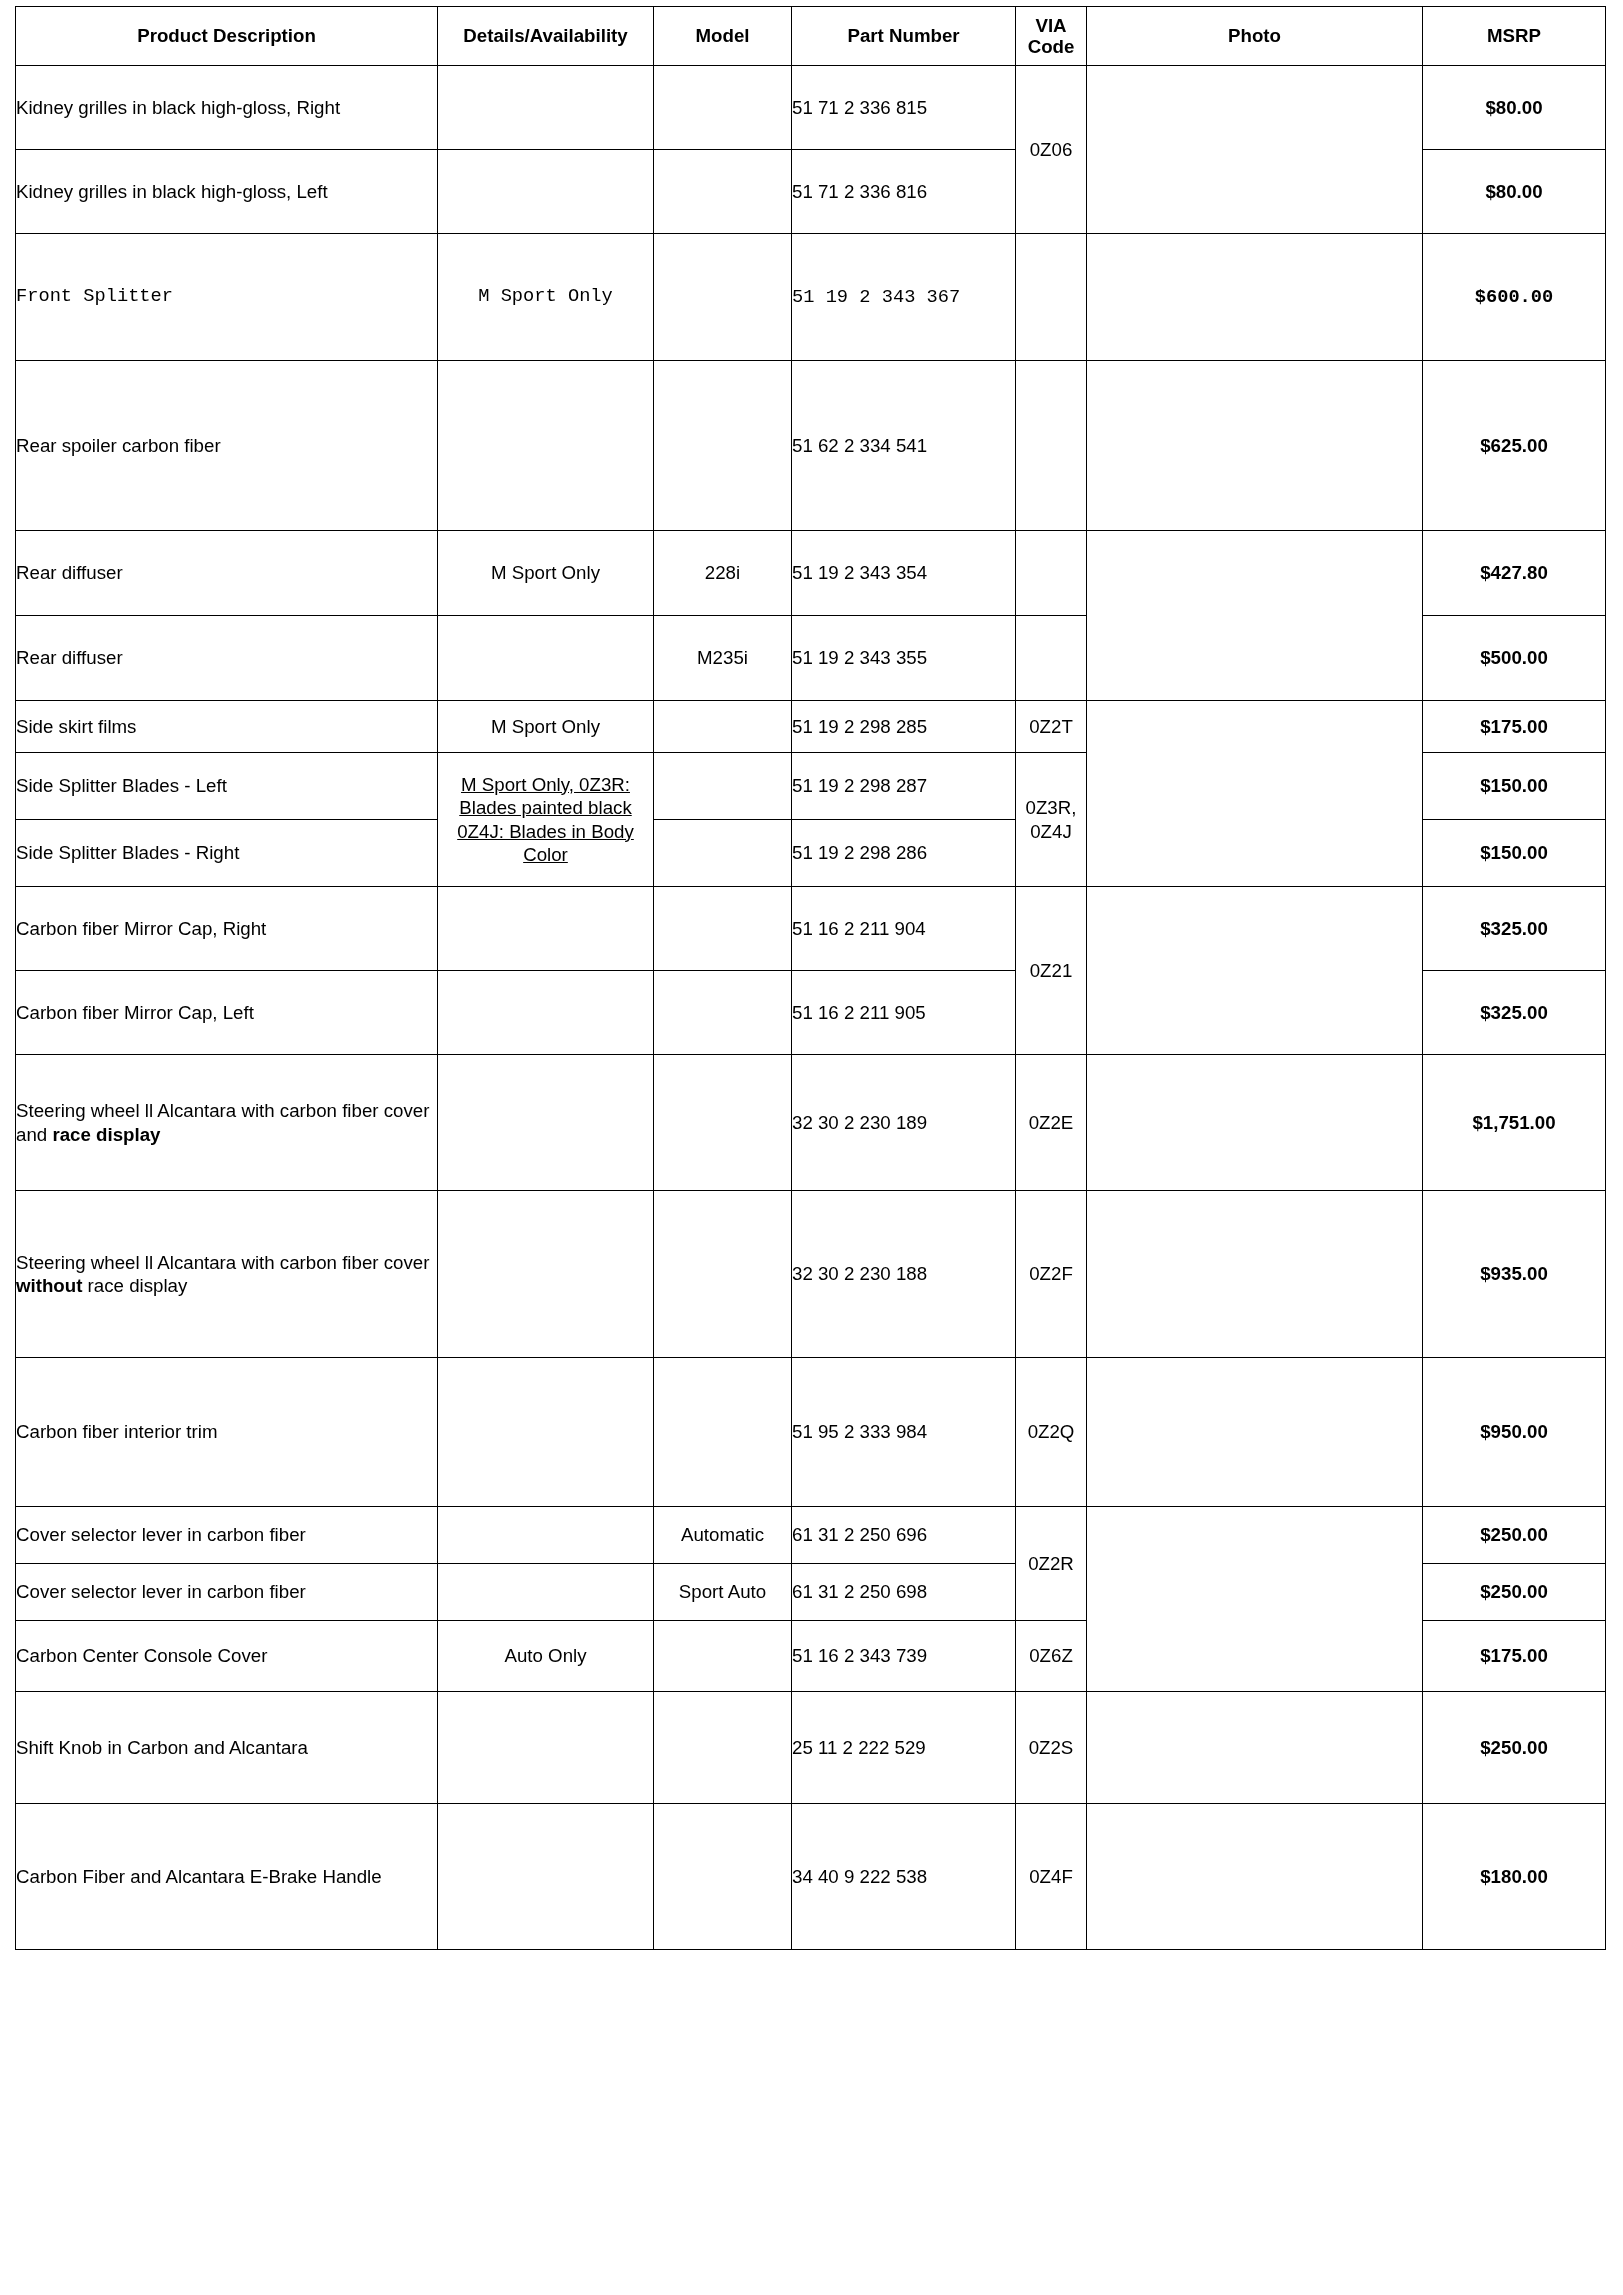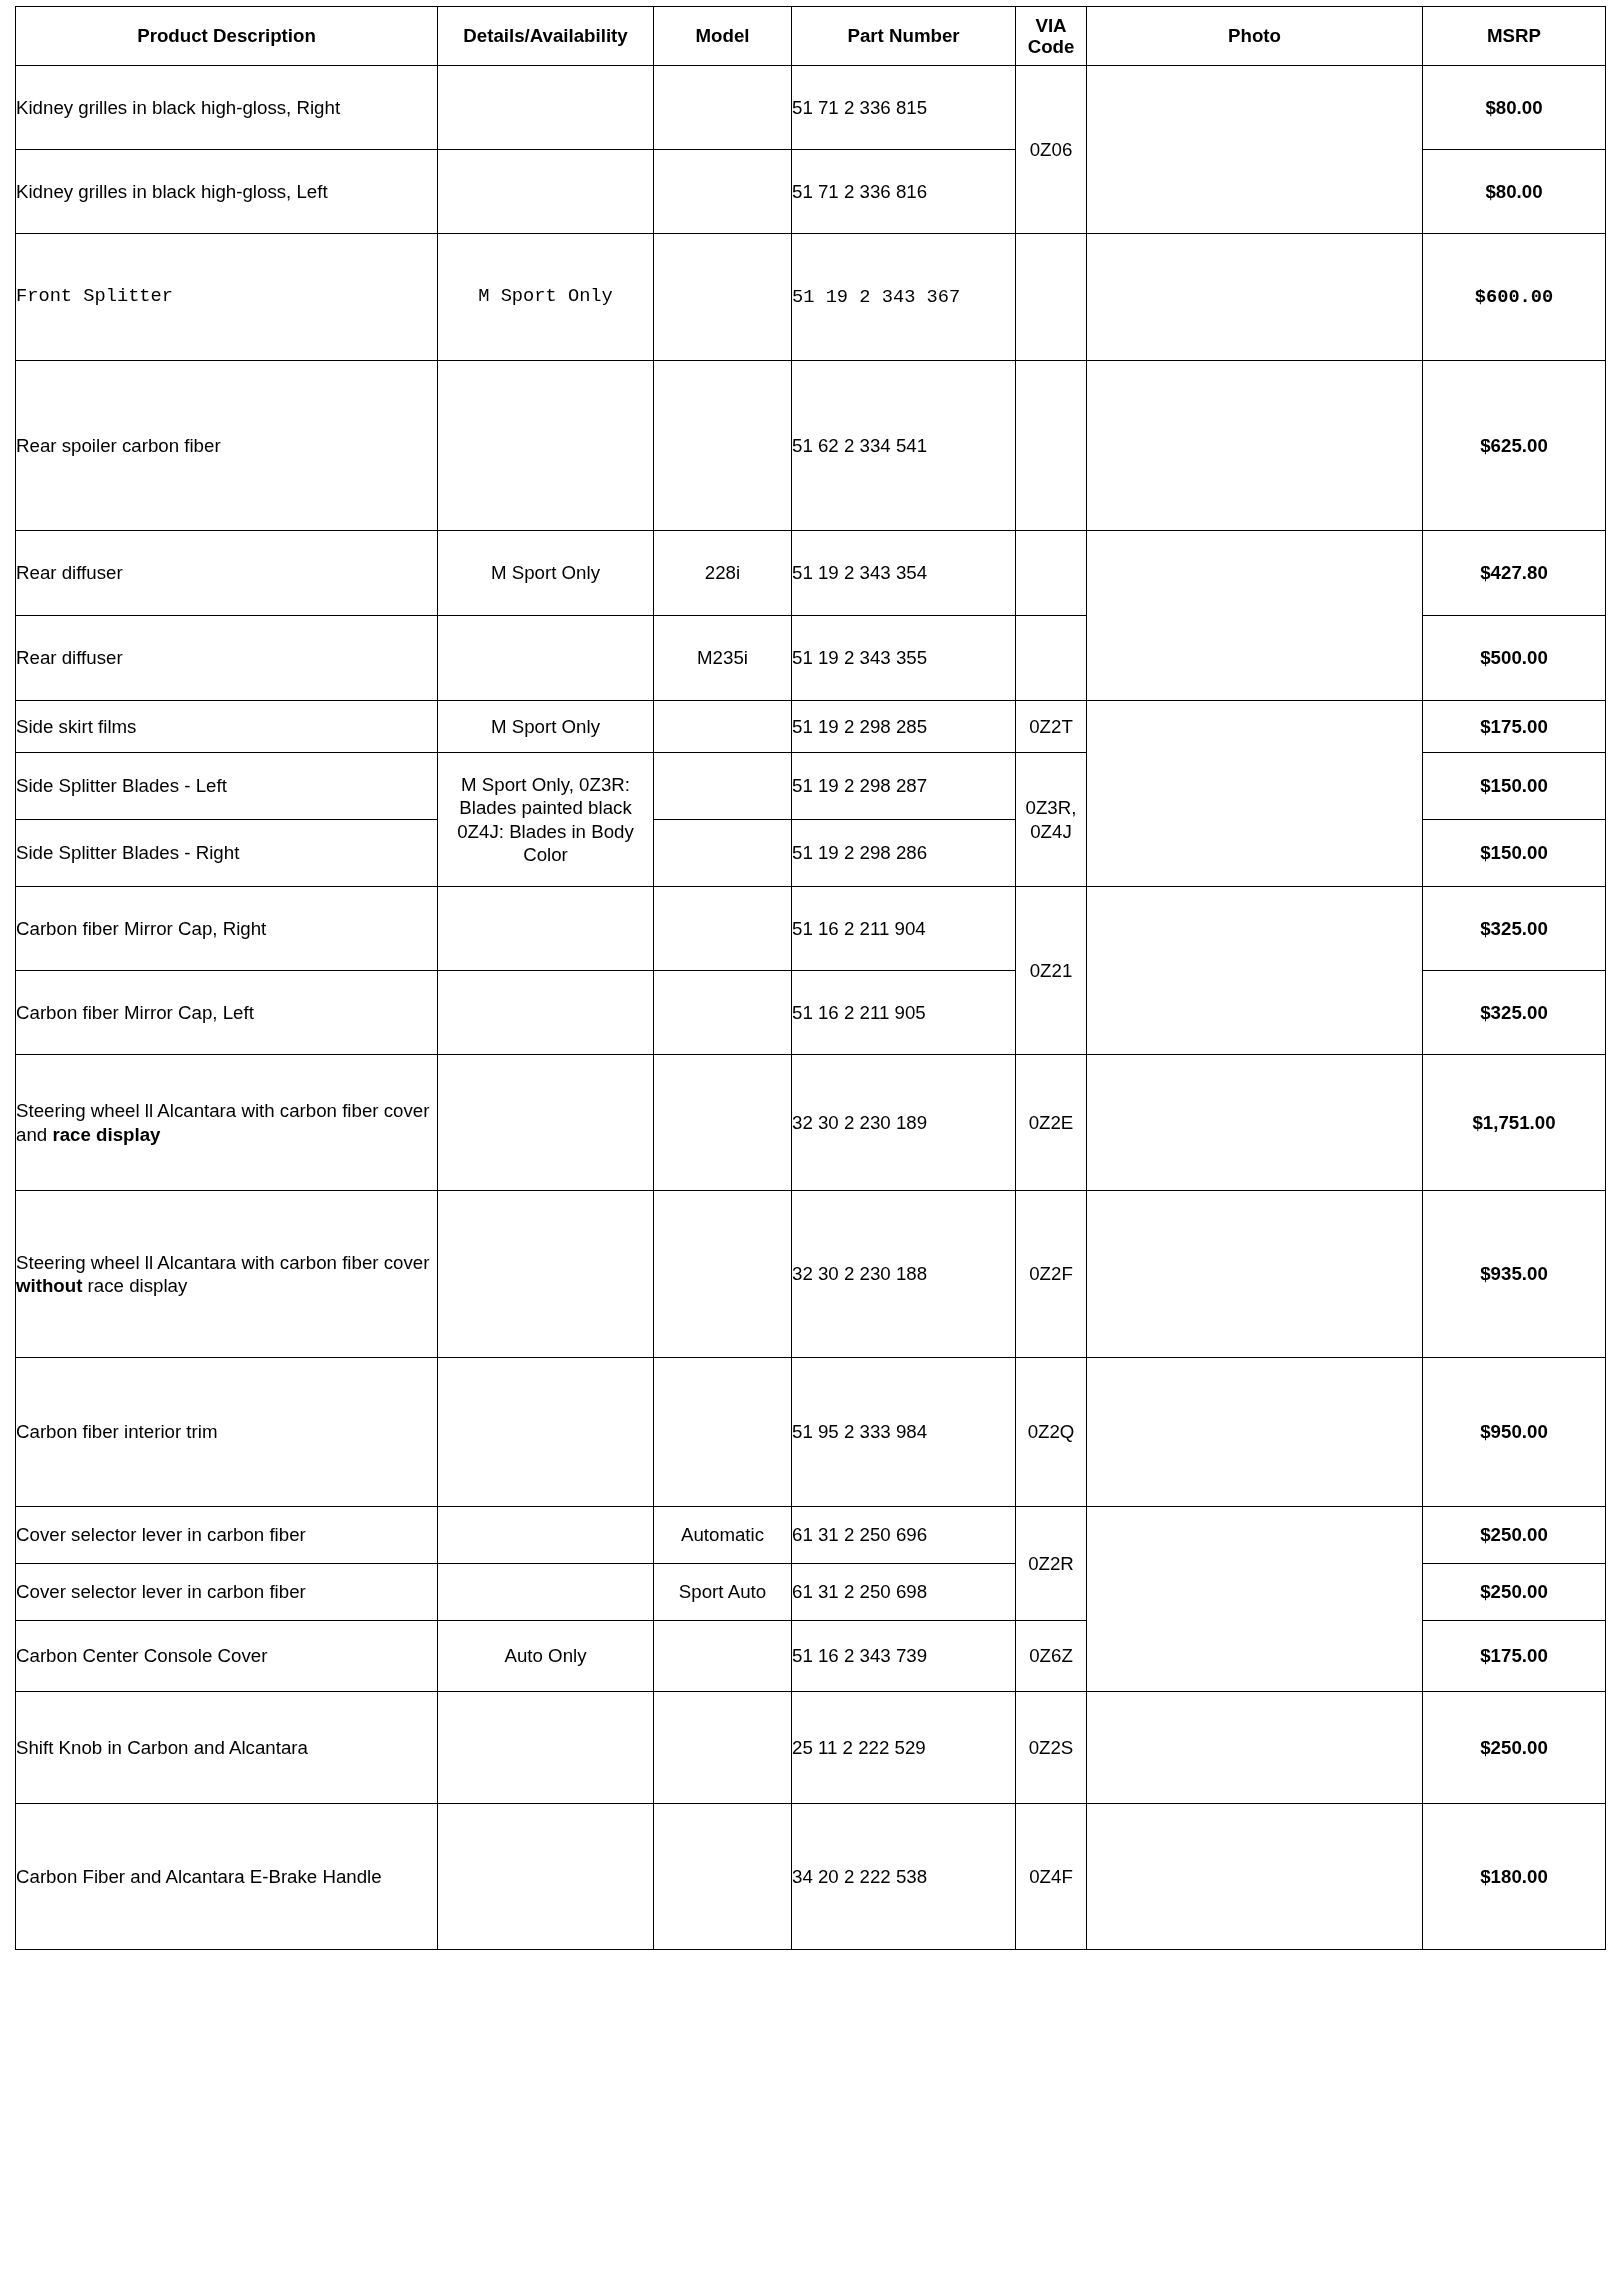--- a/index.html
+++ b/index.html
@@ -71,20 +71,21 @@
     font-weight: bold;
     padding: 4.5px 6px;
   }
   td.hl {
     background: #ffff00;
     margin-top: 14px;
   }
   td.detail-small {
     font-size: 17px;
     line-height: 1.25;
+    text-decoration: underline;
   }
   td.photo {
     padding: 0;
     background: #ffffff;
     overflow: hidden;
     position: relative;
   }
   .photo-wrap {
     width: 100%;
     height: 100%;
@@ -555,21 +556,21 @@
             </div>
           </div>
         </td>
         <td class="msrp">$250.00</td>
       </tr>
 
       <tr style="height:146px;">
         <td class="desc">Carbon Fiber and Alcantara E-Brake Handle</td>
         <td class="center"></td>
         <td class="center"></td>
-        <td class="part">34 20 2 222 538</td>
+        <td class="part">34 40 9 222 538</td>
         <td class="center">0Z4F</td>
         <td class="photo">
           <div class="photo-wrap">
             <div class="ph ph-brake">
               <div class="floor"></div>
               <div class="seatline"></div>
               <div class="lever2"></div>
               <div class="boot2"></div>
               <div class="redpipe"></div>
             </div>

